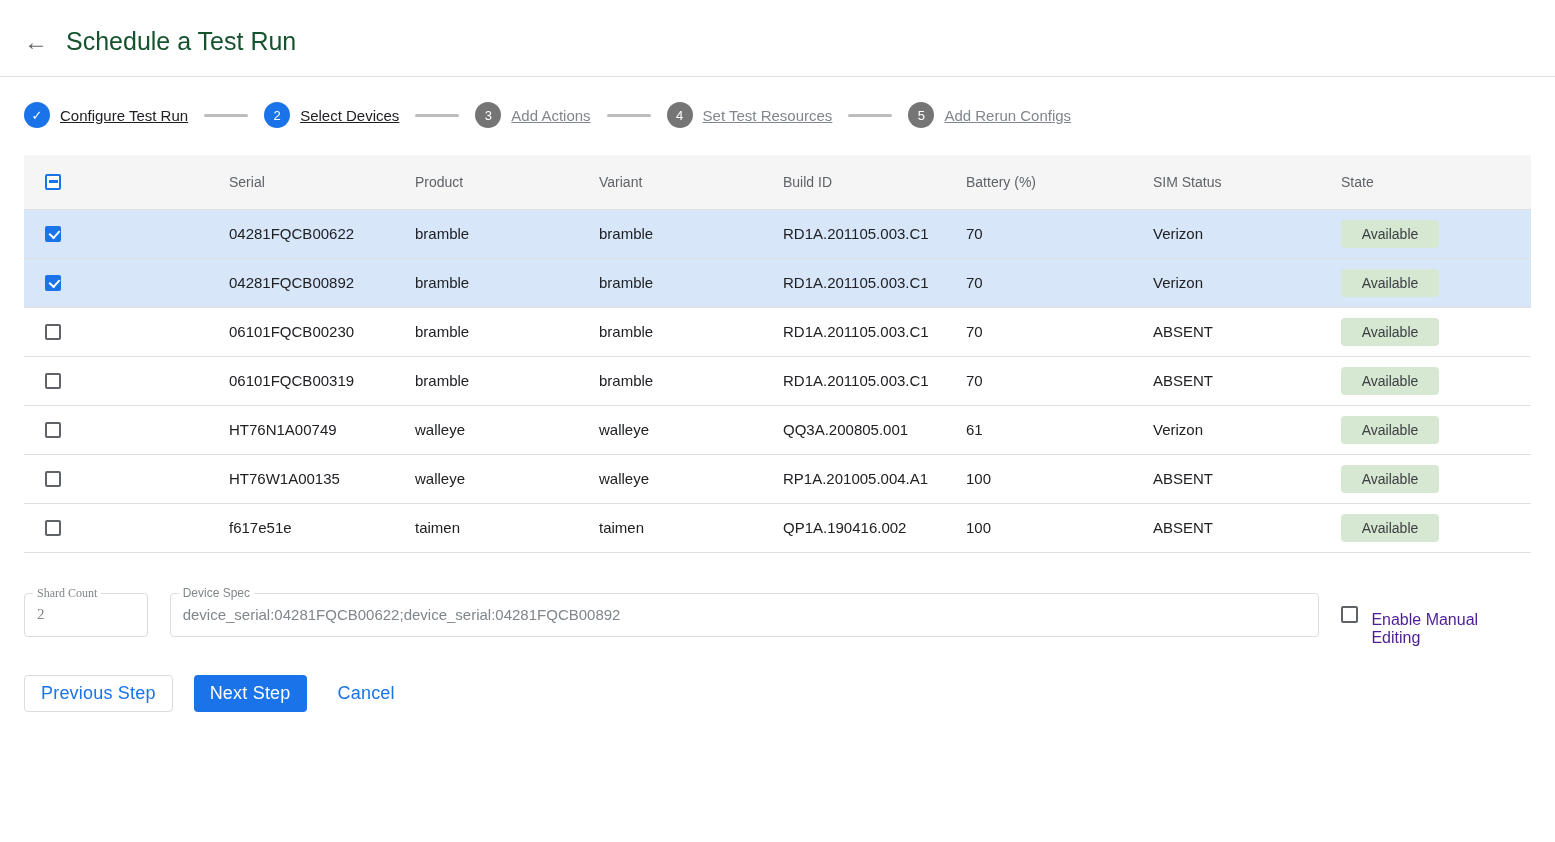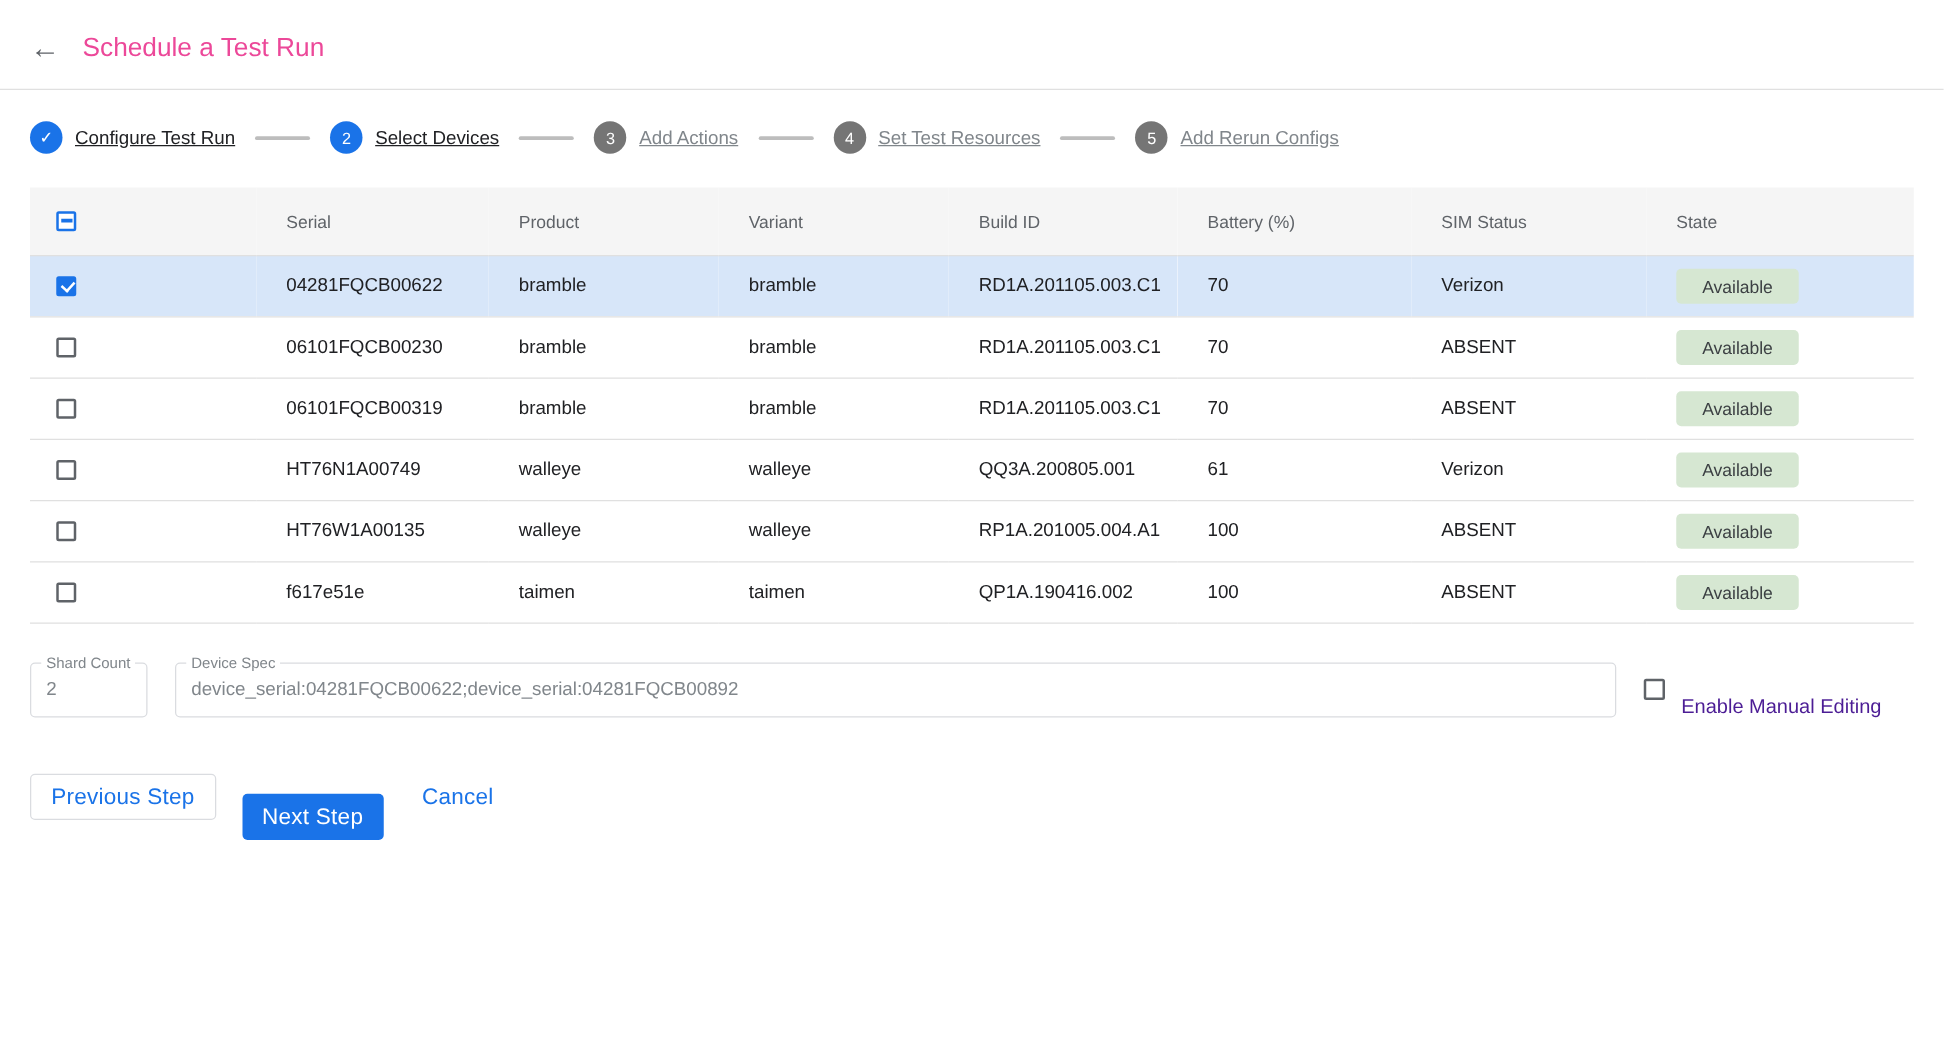--- a/index.html
+++ b/index.html
@@ -7,21 +7,21 @@
   body {
     font-family:"Liberation Sans","DejaVu Sans",sans-serif;
     color:#202124;
     width:1555px; height:842px;
     overflow:hidden;
   }
   .header { padding:18px 24px 0; }
   .breadcrumb { font-size:14px; color:#3c4043; cursor:pointer; }
   .title-row { display:flex; align-items:center; gap:18px; margin-top:9px; padding-bottom:20px; }
   .back-arrow { font-size:24px; color:#5f6368; line-height:1; cursor:pointer; }
-  .page-title { font-size:21px; font-weight:400; color:#ec4899; }
+  .page-title { font-size:25px; font-weight:400; color:#14532d; }
   .divider { height:1px; background:#e0e0e0; }
 
   
   .stepper { display:flex; align-items:center; padding:0 24px; margin-top:24px; height:28px; }
   .step { display:flex; align-items:center; gap:10px; cursor:pointer; }
   .step-circle {
     width:26px; height:26px; border-radius:50%;
     display:flex; align-items:center; justify-content:center;
     color:#fff; font-size:13px; flex:0 0 auto;
   }
@@ -71,34 +71,34 @@
   .field { position:relative; border:1px solid #dadce0; border-radius:4px; height:44px; background:#fff; }
   .field-label {
     position:absolute; top:-8px; left:8px; background:#fff; padding:0 4px;
     font-size:12px; color:#80868b; white-space:nowrap;
   }
   .field input {
     border:none; outline:none; width:100%; height:100%;
     padding:0 12px; font-size:15px; color:#80868b;
     font-family:inherit; background:transparent;
   }
-  .field.shard { width:94px; }
+  .field.shard { width:124px;font-family:Liberation Serif, serif; }
   .field.spec { width:1153px; margin-left:22px; }
   .manual-edit { display:flex; align-items:center; gap:13px; margin-left:22px; cursor:pointer; }
   .manual-edit .cb { width:17px; height:17px; }
   .manual-edit-label { font-size:16px; color:#4c1d95;margin-top:28px; }
 
   
   .actions-row { display:flex; align-items:center; margin:28px 24px 0; gap:21px; }
   .btn {
     font-family:inherit; font-size:18px; font-weight:500; letter-spacing:.2px;
     border-radius:4px; cursor:pointer; height:37px; padding:0 16px;
   }
   .btn.outlined { background:#fff; border:1px solid #dadce0; color:#1a73e8; }
-  .btn.filled { background:#1a73e8; border:none; color:#fff;margin-top:32px; }
+  .btn.filled { background:#1a73e8; border:none; color:#fff; }
   .btn.text { background:transparent; border:none; color:#1a73e8; padding:0 10px; }
 </style>
 </head>
 <body>
 
 <div class="header">
   <div class="title-row">
     <span class="back-arrow">←</span>
     <h1 class="page-title">Schedule a Test Run</h1>
   </div>
@@ -166,20 +166,32 @@
             <div class="cb checked"></div>
           </td>
           <td>04281FQCB00622</td>
           <td>bramble</td>
           <td>bramble</td>
           <td>RD1A.201105.003.C1</td>
           <td>70</td>
           <td>Verizon</td>
           <td><span class="badge">Available</span></td>
         </tr>
+        <tr class="selected">
+          <td class="col-cb">
+            <div class="cb checked"></div>
+          </td>
+          <td>04281FQCB00892</td>
+          <td>bramble</td>
+          <td>bramble</td>
+          <td>RD1A.201105.003.C1</td>
+          <td>70</td>
+          <td>Verizon</td>
+          <td><span class="badge">Available</span></td>
+        </tr>
         <tr>
           <td class="col-cb">
             <div class="cb"></div>
           </td>
           <td>06101FQCB00230</td>
           <td>bramble</td>
           <td>bramble</td>
           <td>RD1A.201105.003.C1</td>
           <td>70</td>
           <td>ABSENT</td>

